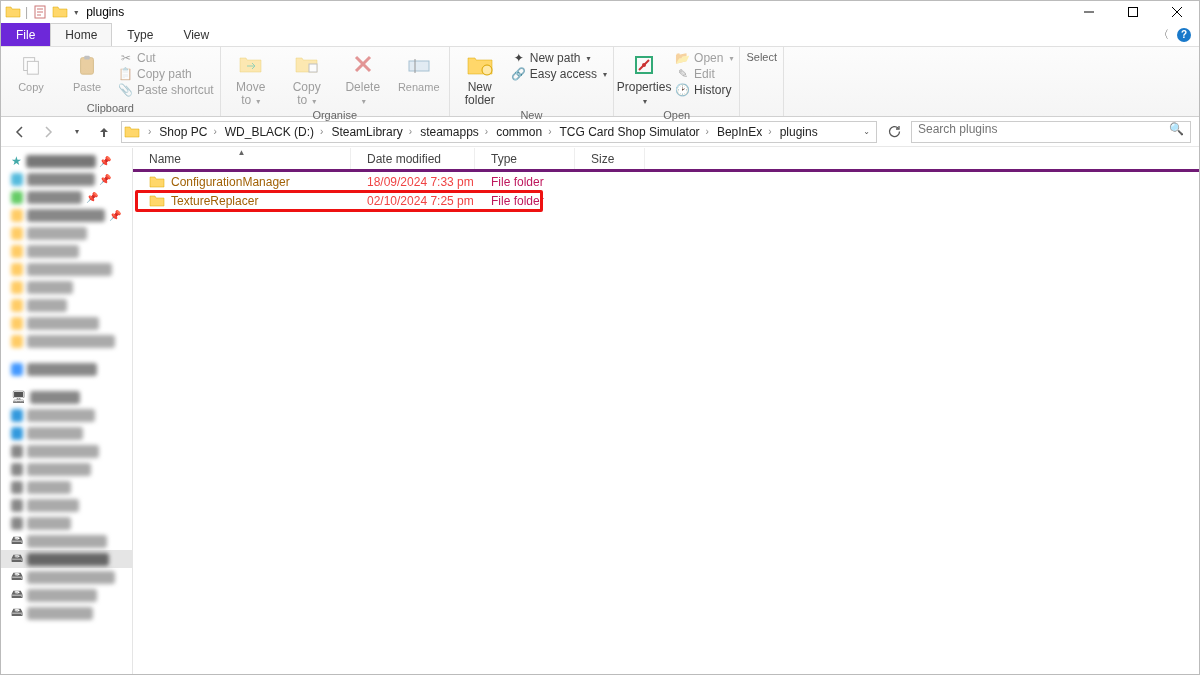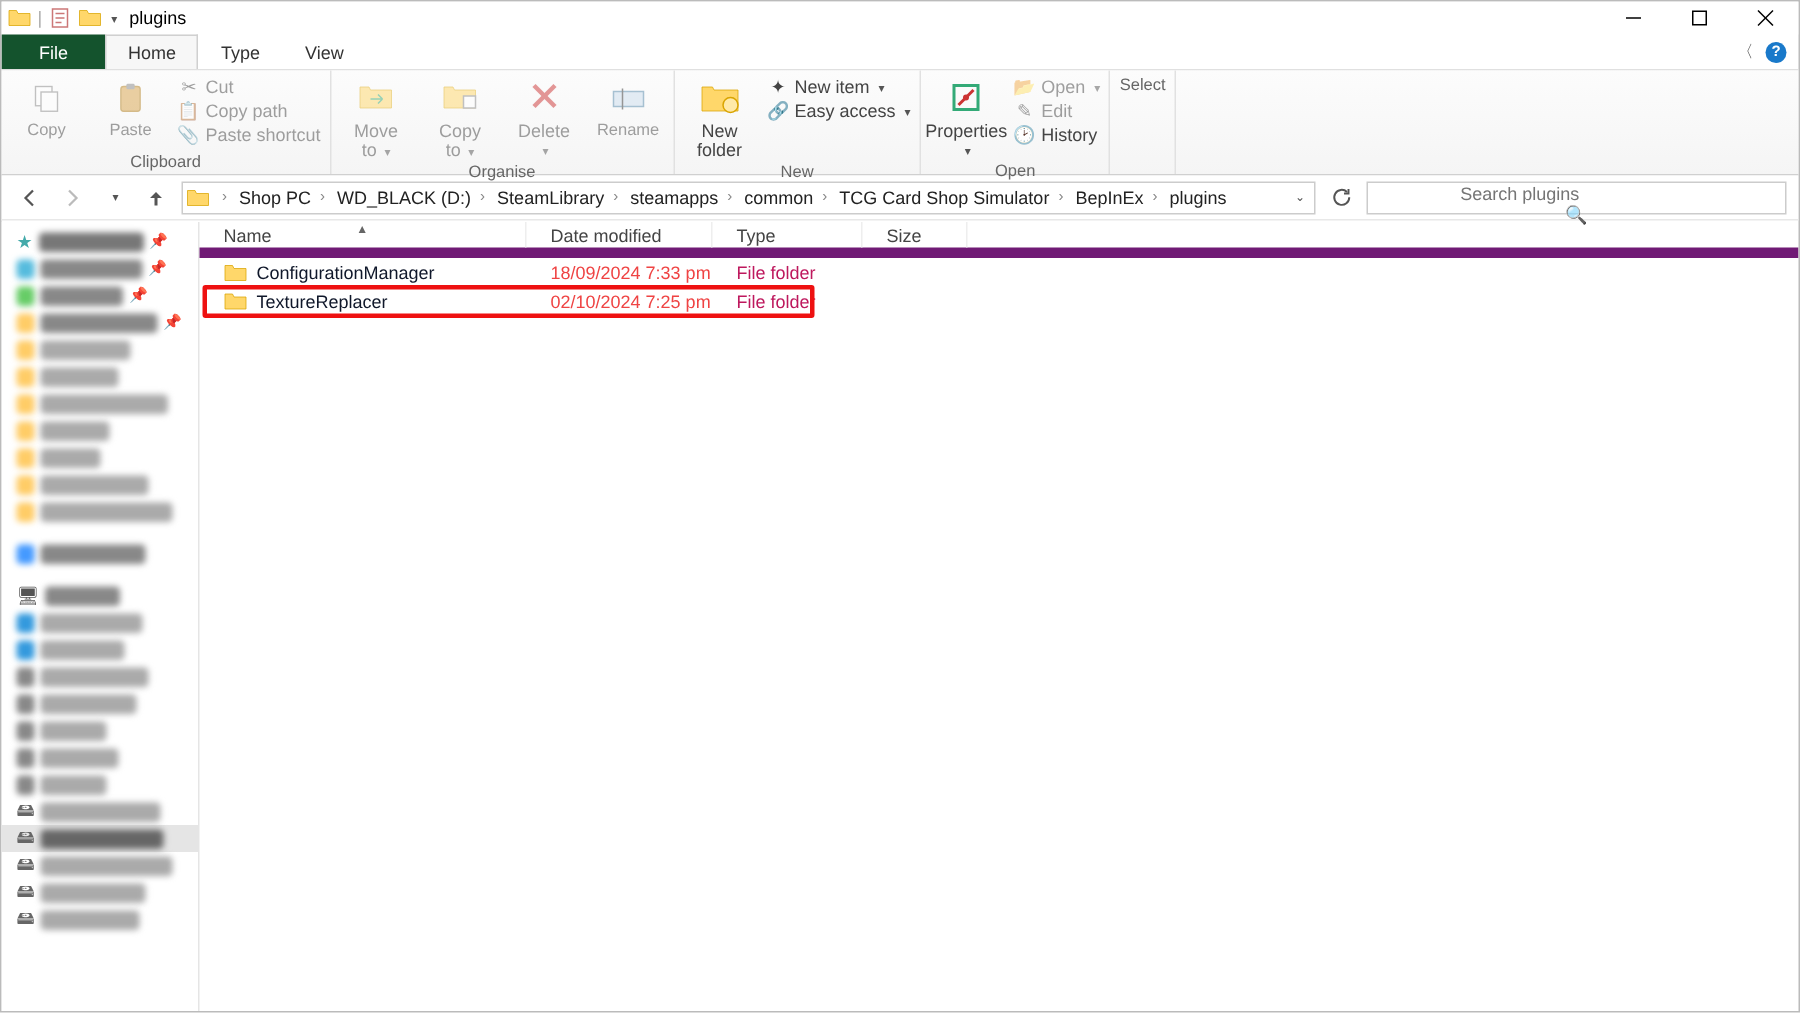--- a/index.html
+++ b/index.html
@@ -9,21 +9,21 @@
   .titlebar .qat { display:flex; align-items:center; gap:4px; padding-left:4px;}
   .titlebar .qat .folder-small { width:16px; height:16px;}
   .titlebar .title { margin-left:8px; color:#000;}
   .titlebar .spacer { flex:1;}
   .win-controls { display:flex; height:100%;}
   .win-controls div { width:44px; display:flex; align-items:center; justify-content:center; color:#000;}
   .win-controls svg { stroke:#000; }
   
   .tabs { height:24px; display:flex; align-items:stretch; border-bottom:1px solid #e0e0e0;}
   .tab { padding:0 14px; display:flex; align-items:center; color:#333; border:1px solid transparent; border-bottom:none;}
-  .tab.file { background:#14532d; color:#fff; padding:0 24px;}
+  .tab.file { background:#6d28d9; color:#fff; padding:0 14px;}
   .tab.active { background:#f7f7f7; border-color:#d0d0d0; }
   .tabs .right { margin-left:auto; display:flex; align-items:center; gap:8px; padding-right:8px;}
   .chevup { font-size:11px; color:#555;}
   .help-circle { width:14px; height:14px; border-radius:50%; background:#1979ca; color:#fff; display:flex; align-items:center; justify-content:center; font-size:10px; font-weight:bold;}
   
   .ribbon { height:70px; background:linear-gradient(#fcfcfc,#f5f5f5); border-bottom:1px solid #d0d0d0; display:flex;}
   .group { border-right:1px solid #e1e1e1; display:flex; flex-direction:column; padding:2px 6px 0 6px;}
   .group-row { display:flex; align-items:flex-start; gap:8px; flex:1;}
   .group-label { text-align:center; color:#666; font-size:11px; padding:2px 0;}
   .bigbtn { display:flex; flex-direction:column; align-items:center; justify-content:flex-start; width:48px; padding-top:2px; color:#444; gap:0;}
@@ -39,40 +39,40 @@
   
   .addressbar { height:30px; display:flex; align-items:center; gap:6px; padding:0 8px; border-bottom:1px solid #e8e8e8; background:#fff;}
   .navbtn { width:22px; height:22px; display:flex; align-items:center; justify-content:center; color:#666;}
   .navbtn.dis { color:#bbb;}
   .breadcrumbs { flex:1; height:22px; border:1px solid #ccc; display:flex; align-items:center; padding:0 2px; overflow:hidden;}
   .crumb { display:flex; align-items:center; gap:2px; padding:0 4px; color:#222; white-space:nowrap;}
   .crumb .sep { color:#888; font-size:10px; margin-left:4px;}
   .bc-ico {width:16px;height:16px;}
   .bc-right { margin-left:auto; display:flex; align-items:center; padding-right:4px; color:#777;}
   .refresh { width:22px; height:22px; display:flex; align-items:center; justify-content:center; color:#555; border:1px solid transparent;}
-  .searchbox { width:280px; height:22px; border:1px solid #ccc; display:flex; align-items:center; padding:0 6px; color:#888;flex-direction:column;}
+  .searchbox { width:280px; height:22px; border:1px solid #ccc; display:flex; align-items:flex-start; padding:0 6px; color:#888;}
   .searchbox input { border:none; outline:none; flex:1; font-size:12px; color:#333;}
   .mag { color:#888;}
   
   .main { position:absolute; top:147px; bottom:0; left:0; right:0; display:flex;}
   .nav { width:132px; border-right:1px solid #e5e5e5; padding-top:4px; background:#fff; overflow:hidden;}
   .nav-item { height:18px; display:flex; align-items:center; gap:4px; padding-left:10px;}
   .blurblock { height:13px; border-radius:3px; filter:blur(2px);}
   .pin { color:#555; font-size:10px;}
   .content { flex:1; display:flex; flex-direction:column;}
-  .columns { height:24px; border-bottom:7px solid #701a75; display:flex; align-items:center; color:#444;}
+  .columns { height:24px; border-bottom:3px solid #701a75; display:flex; align-items:center; color:#444;}
   .col { padding-left:16px; border-right:1px solid #eee; height:100%; display:flex; align-items:center; position:relative;}
   .col.name { width:218px;}
   .col.date { width:124px;}
   .col.type { width:100px;}
   .col.size { width:70px;}
   .sort-caret { position:absolute; left:50%; top:0; transform:translateX(-50%); font-size:8px; color:#666;}
   .rows { flex:1; position:relative;}
   .row { height:19px; display:flex; align-items:center;}
-  .row .cell { padding-left:16px; color:#0f172a;}
+  .row .cell { padding-left:16px; color:#a16207;}
   .row .cell.name { width:218px; display:flex; align-items:center; gap:6px;}
   .row .cell.date { width:124px; color:#ef4444;}
   .row .cell.type { width:100px; color:#be185d;}
   .row .cell.size { width:70px;}
   .folder-ico { width:16px; height:14px;}
   .highlight-box { position:absolute; border:3px solid #e11; pointer-events:none; border-radius:2px;}
   
   .cb { width:12px; height:12px; border:1px solid #888; display:inline-block;}
   .cb.checked::after{content:"✓"; font-size:10px; color:#1979ca; position:relative; top:-3px; left:0;}
 </style>
@@ -216,21 +216,21 @@
             <svg width="26" height="22" viewBox="0 0 26 22">
               <path class="i-folder" d="M1 4h7l1 2h16v14H1z"></path>
               <circle cx="20" cy="16" r="5" fill="#ffe9a8" stroke="#d9a400"></circle>
             </svg>
           </div>
         <div class="lab"><span>New</span><br><span>folder</span></div>
       </div>
       <div class="smallcol">
         <div class="smallbtn">
             <span class="si">✦</span>
-            <span>New item</span>
+            <span>New path</span>
             <span class="tri">▾</span>
           </div>
         <div class="smallbtn">
             <span class="si">🔗</span>
             <span>Easy access</span>
             <span class="tri">▾</span>
           </div>
       </div>
     </div>
     <div class="group-label">New</div>

